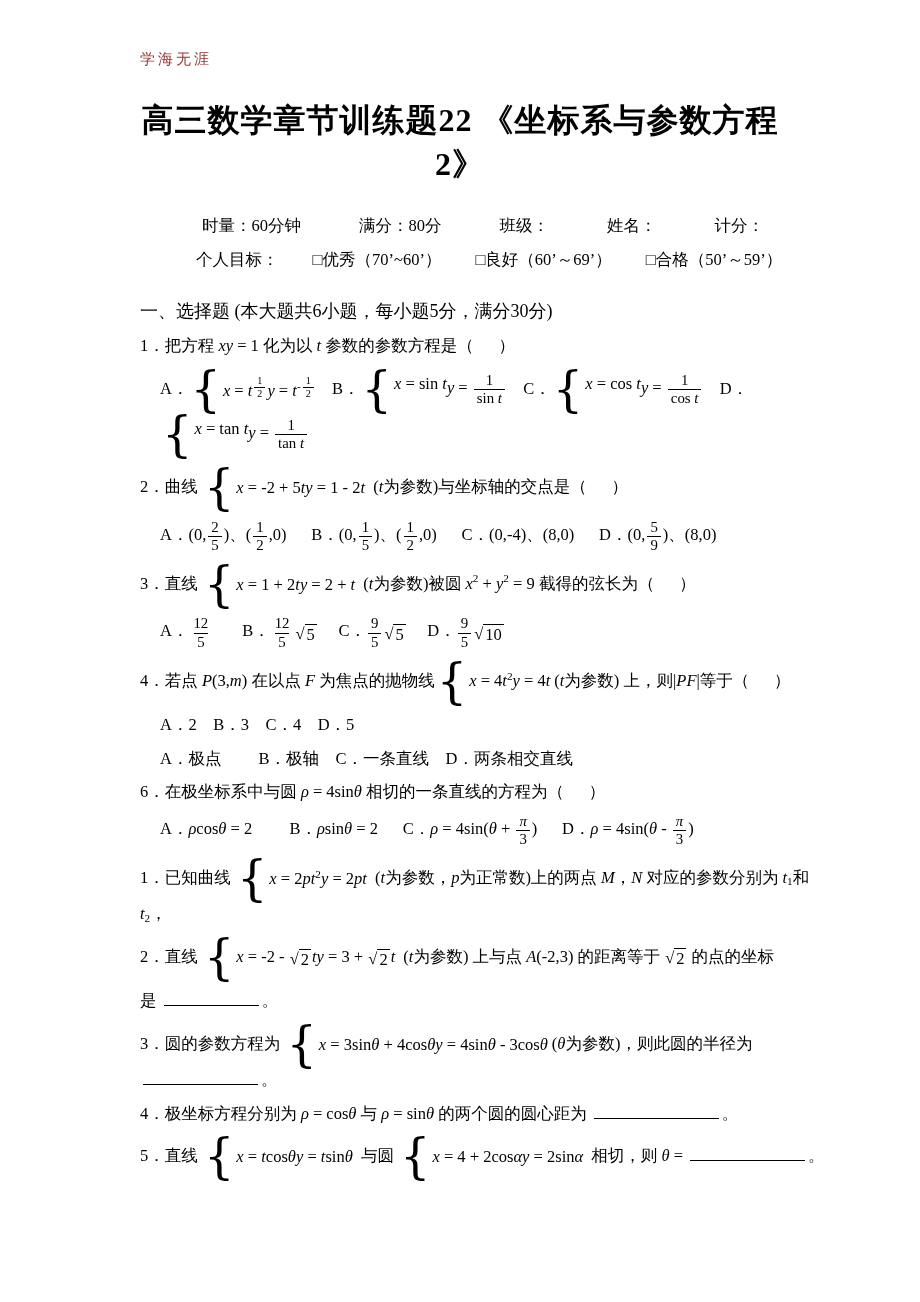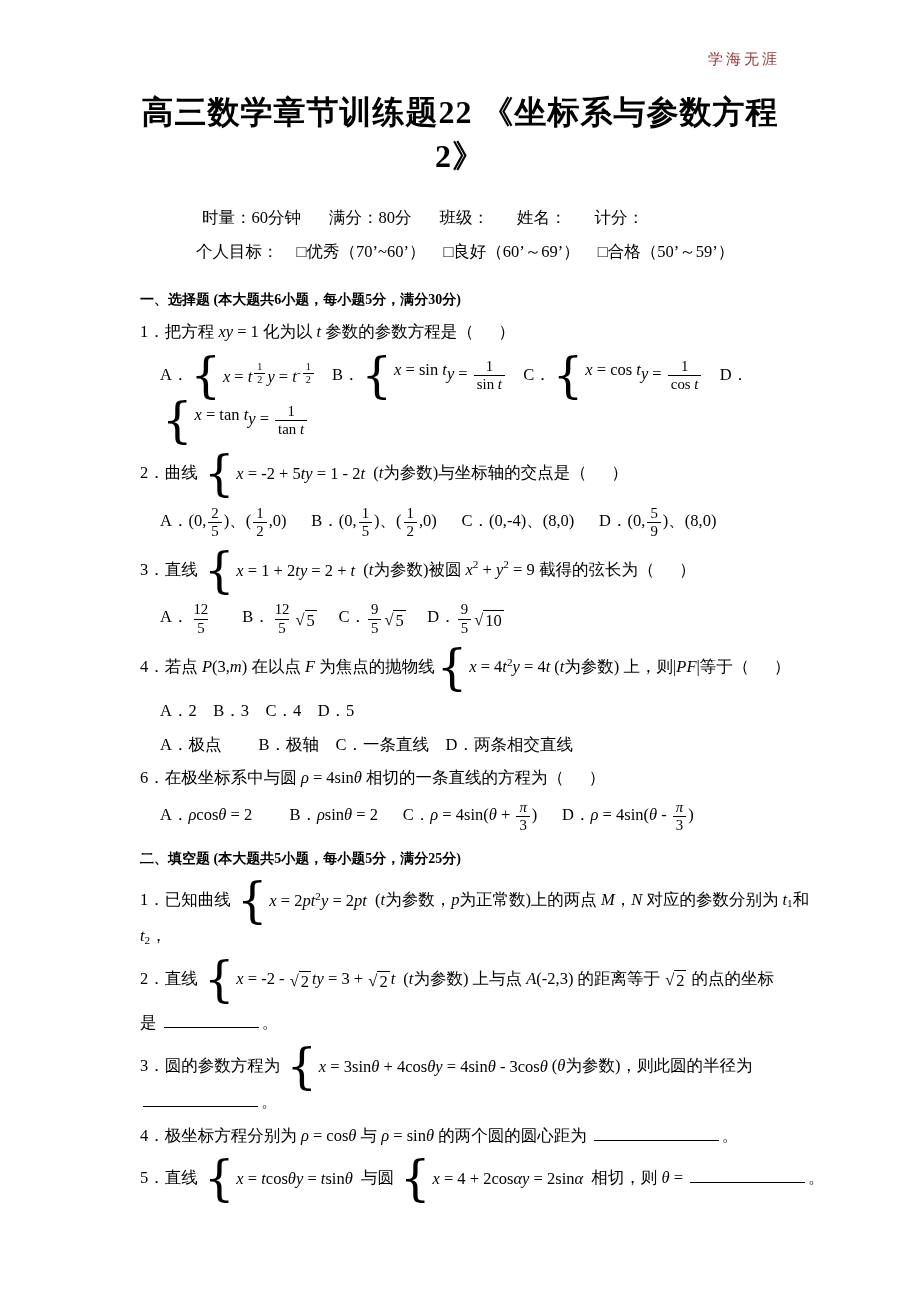--- a/index.html
+++ b/index.html
@@ -9,49 +9,49 @@
     color: #000; font-size: 16.5px;
     overflow: hidden;
   }
   .page {
     box-sizing: border-box;
     width: 920px; height: 1302px;
     padding: 50px 90px 20px 140px;
     overflow: hidden;
   }
   .watermark {
-    text-align: right;
+    text-align: left;
     font-size: 15px;
     letter-spacing: 3px;
     color: var(--watermark-color, #953735);
-    margin-bottom: 22px;
+    margin-bottom: 30px;
     margin-right: 50px;
   }
   .title {
     text-align: center;
     font-size: 32px;
     font-weight: bold;
     margin: 0 50px 28px 0;
     letter-spacing: 1px;
   }
   .meta-row {
-    display: flex; gap: 28px;
+    display: flex; gap: 58px;
     padding-left: 62px;
     margin-bottom: 12px;
     white-space: pre;
   }
   .goal-row {
-    display: flex; gap: 18px;
+    display: flex; gap: 34px;
     padding-left: 56px;
     margin-bottom: 28px;
     white-space: pre;
   }
   .sec-head {
-    font-weight: bold;
-    font-size: 14px;
+    font-weight: normal;
+    font-size: 18px;
     margin: 16px 0 10px 0;
     white-space: pre-wrap;
   }
   .mline {
     margin: 8px 0;
     line-height: 1.55;
     white-space: pre-wrap;
   }
   .opts { padding-left: 20px; }
 
@@ -171,21 +171,20 @@
 
   <div class="mline">6．在极坐标系中与圆 <span class="mv">ρ</span> = 4sin<span class="mv">θ</span> 相切的一条直线的方程为（      ）</div>
   <div class="mline opts">A．<span class="mv">ρ</span>cos<span class="mv">θ</span> = 2         B．<span class="mv">ρ</span>sin<span class="mv">θ</span> = 2      C．<span class="mv">ρ</span> = 4sin(<span class="mv">θ</span> + <span class="mfrac">
         <span class="mnum"><span class="mv">π</span></span>
         <span class="mden">3</span>
       </span>)      D．<span class="mv">ρ</span> = 4sin(<span class="mv">θ</span> - <span class="mfrac">
         <span class="mnum"><span class="mv">π</span></span>
         <span class="mden">3</span>
       </span>)</div>
 
-  <div class="sec-head">二、填空题 (本大题共5小题，每小题5分，满分25分)</div>
 
   <div class="mline">1．已知曲线 <span class="mcases"><span class="mbrace">{</span><span class="mcol"><span class="mrow"><span class="mv">x</span> = 2<span class="mv">pt</span><span class="msup">2</span></span><span class="mrow"><span class="mv">y</span> = 2<span class="mv">pt</span></span></span></span> (<span class="mv">t</span>为参数，<span class="mv">p</span>为正常数)上的两点 <span class="mv">M</span>，<span class="mv">N</span> 对应的参数分别为 <span class="mv">t</span><span class="msub">1</span>和<span class="mv">t</span><span class="msub">2</span>，</div>
 
   <div class="mline">2．直线 <span class="mcases"><span class="mbrace">{</span><span class="mcol"><span class="mrow"><span class="mv">x</span> = -2 - <span class="msqrt"><span class="mrad">√</span><span class="mradbody">2</span></span><span class="mv">t</span></span><span class="mrow"><span class="mv">y</span> = 3 + <span class="msqrt"><span class="mrad">√</span><span class="mradbody">2</span></span><span class="mv">t</span></span></span></span> (<span class="mv">t</span>为参数) 上与点 <span class="mv">A</span>(-2,3) 的距离等于 <span class="msqrt"><span class="mrad">√</span><span class="mradbody">2</span></span> 的点的坐标</div>
   <div class="mline">是 <span class="mblank" style="width: 95px;"></span>。</div>
 
   <div class="mline">3．圆的参数方程为 <span class="mcases"><span class="mbrace">{</span><span class="mcol"><span class="mrow"><span class="mv">x</span> = 3sin<span class="mv">θ</span> + 4cos<span class="mv">θ</span></span><span class="mrow"><span class="mv">y</span> = 4sin<span class="mv">θ</span> - 3cos<span class="mv">θ</span></span></span></span>(<span class="mv">θ</span>为参数)，则此圆的半径为<span class="mblank" style="width: 115px;"></span>。</div>
   <div class="mline">4．极坐标方程分别为 <span class="mv">ρ</span> = cos<span class="mv">θ</span> 与 <span class="mv">ρ</span> = sin<span class="mv">θ</span> 的两个圆的圆心距为 <span class="mblank" style="width: 125px;"></span>。</div>
   <div class="mline">5．直线 <span class="mcases"><span class="mbrace">{</span><span class="mcol"><span class="mrow"><span class="mv">x</span> = <span class="mv">t</span>cos<span class="mv">θ</span></span><span class="mrow"><span class="mv">y</span> = <span class="mv">t</span>sin<span class="mv">θ</span></span></span></span> 与圆 <span class="mcases"><span class="mbrace">{</span><span class="mcol"><span class="mrow"><span class="mv">x</span> = 4 + 2cos<span class="mv">α</span></span><span class="mrow"><span class="mv">y</span> = 2sin<span class="mv">α</span></span></span></span> 相切，则 <span class="mv">θ</span> = <span class="mblank" style="width: 115px;"></span>。</div>
 

